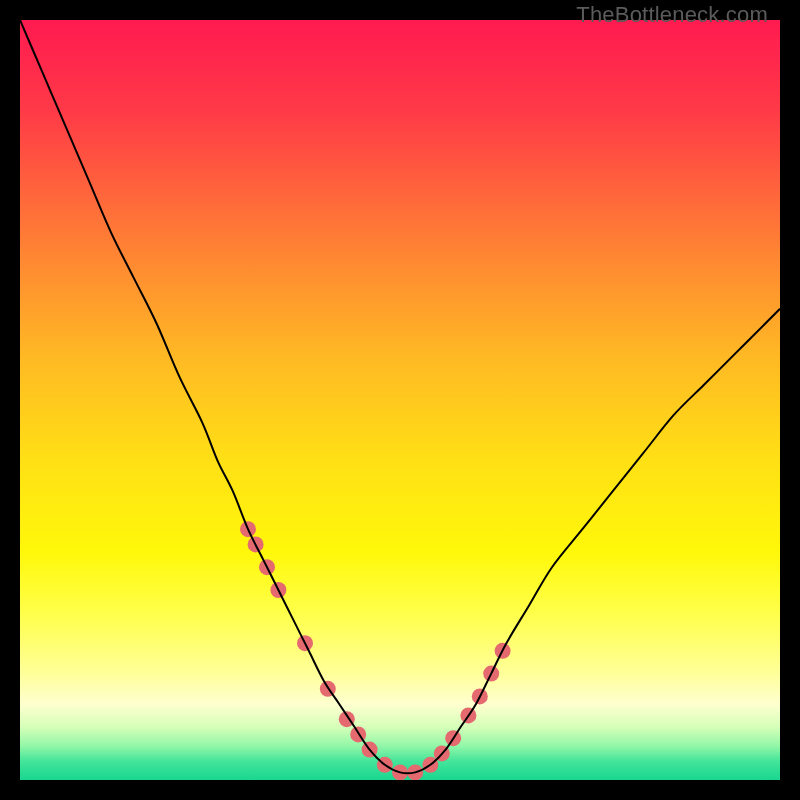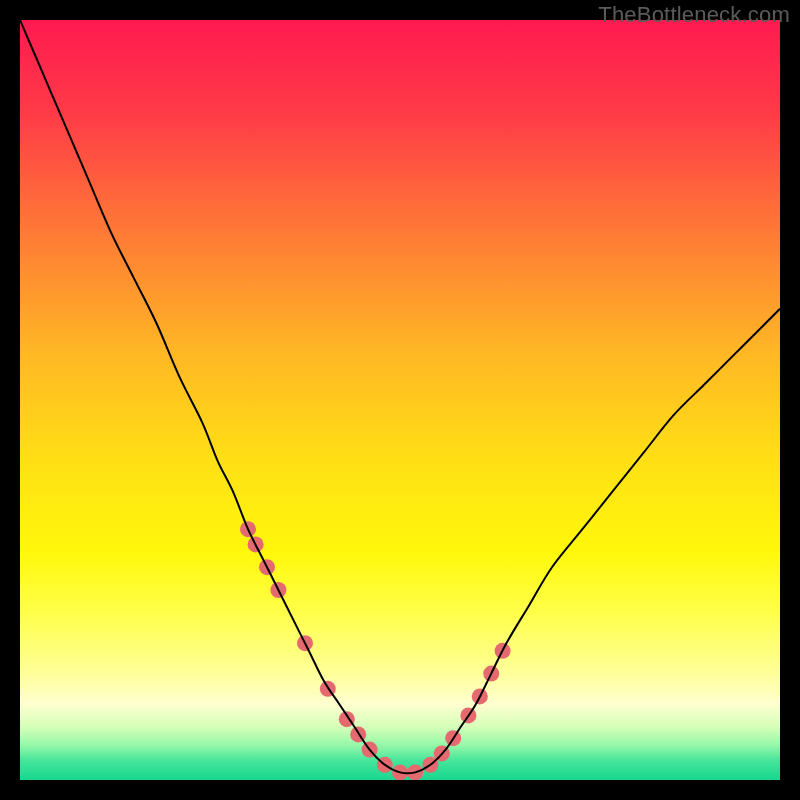--- a/index.html
+++ b/index.html
@@ -22,21 +22,21 @@
   .plot {
     position: absolute;
     left: 0;
     top: 0;
     width: 760px;
     height: 760px;
   }
   .watermark {
     position: absolute;
     top: 2px;
-    right: 10px;
+    right: 32px;
     color: #5b5b5b;
     font-size: 22px;
     font-weight: 500;
     letter-spacing: 0.2px;
     z-index: 5;
     user-select: none;
   }
   svg {
     display: block;
   }

